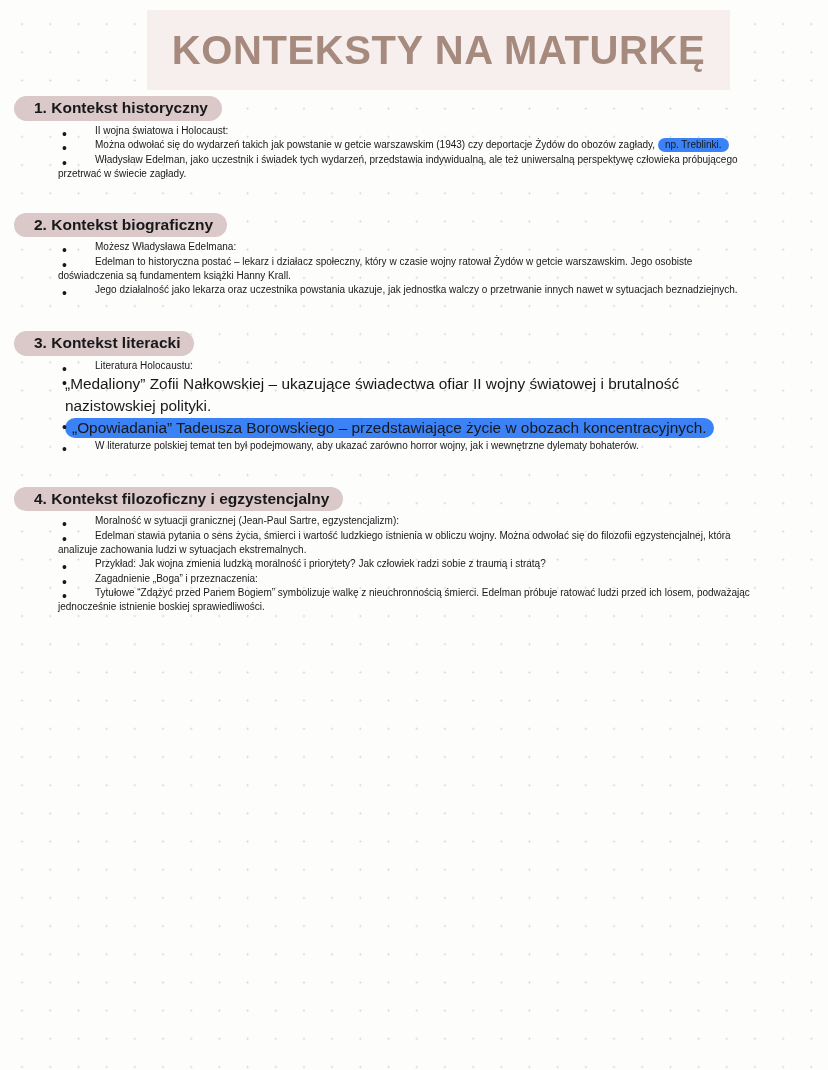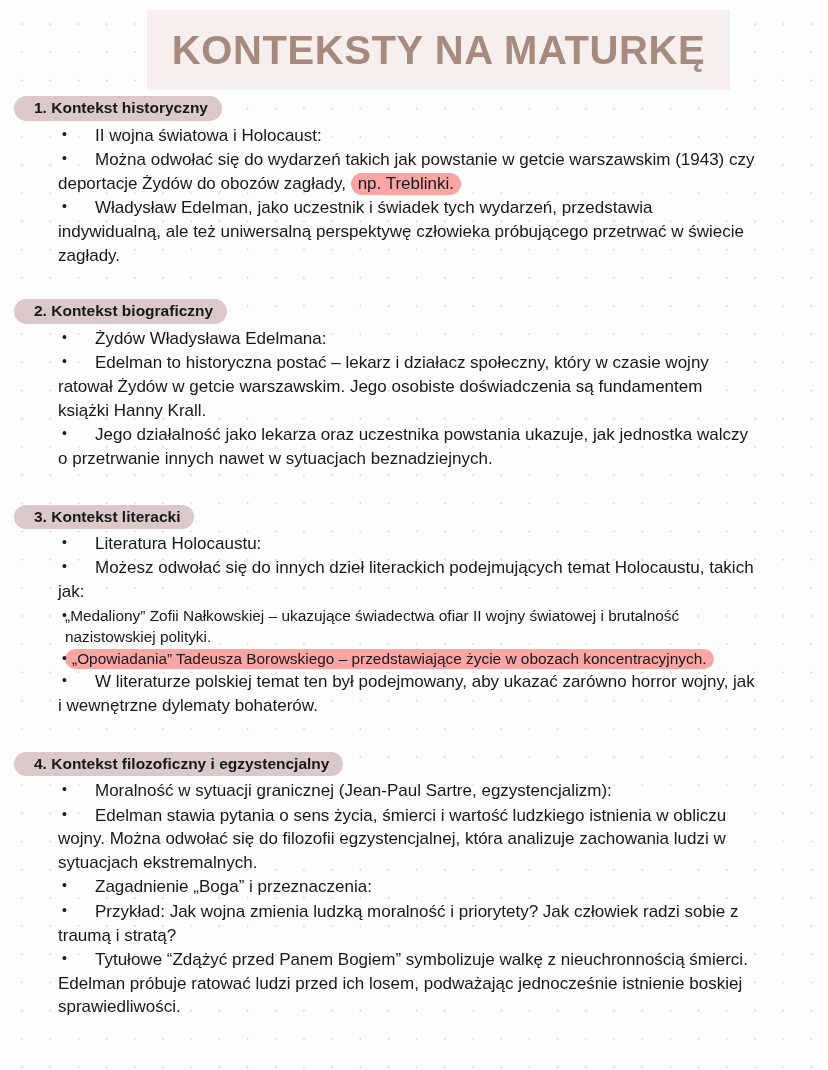--- a/index.html
+++ b/index.html
@@ -68,21 +68,21 @@
 
   .bullets {
     margin: 3px 0 0 0;
     padding: 0;
     list-style: none;
   }
 
   
   li.b {
     position: relative;
-    font-size: 17px;
+    font-size: 10px;
     line-height: 1.40;
     padding: 0 44px 0 58px;
     margin: 0 0 0.5px 0;
     text-indent: 37px;
     color: #17181a;
   }
   li.b::before {
     content: "•";
     position: absolute;
     left: 62px;
@@ -108,21 +108,21 @@
     position: absolute;
     left: 62px;
     top: 0;
     font-size: 14px;
     line-height: 1.45;
     color: #17181a;
   }
 
   
   .hl {
-    background: #fca5a5;
+    background: #3b82f6;
     border-radius: 11px;
     padding: 1px 7px 2px 7px;
     box-decoration-break: clone;
     -webkit-box-decoration-break: clone;
   }
   .gap-2 { height: 16px; }
   .gap-3 { height: 18px; }
 </style>
 </head>
 <body>
@@ -133,34 +133,33 @@
 
 <div class="sheet">
   <div id="sections-root">
       <div class="section"><div class="section-header">1. Kontekst historyczny</div><ul class="bullets">
           <li class="b"><span>II wojna światowa i Holocaust:</span></li>
           <li class="b"><span>Można odwołać się do wydarzeń takich jak powstanie w getcie warszawskim (1943) czy deportacje Żydów do obozów zagłady, </span><span class="hl">np. Treblinki.</span></li>
           <li class="b"><span>Władysław Edelman, jako uczestnik i świadek tych wydarzeń, przedstawia indywidualną, ale też uniwersalną perspektywę człowieka próbującego przetrwać w świecie zagłady.</span></li>
         </ul></div>
       <div class="gap-2"></div>
       <div class="section"><div class="section-header">2. Kontekst biograficzny</div><ul class="bullets">
-          <li class="b"><span>Żydów Władysława Edelmana:</span></li>
+          <li class="b"><span>Możesz Władysława Edelmana:</span></li>
           <li class="b"><span>Edelman to historyczna postać – lekarz i działacz społeczny, który w czasie wojny ratował Żydów w getcie warszawskim. Jego osobiste doświadczenia są fundamentem książki Hanny Krall.</span></li>
           <li class="b"><span>Jego działalność jako lekarza oraz uczestnika powstania ukazuje, jak jednostka walczy o przetrwanie innych nawet w sytuacjach beznadziejnych.</span></li>
         </ul></div>
       <div class="gap-3"></div>
       <div class="section"><div class="section-header">3. Kontekst literacki</div><ul class="bullets">
           <li class="b"><span>Literatura Holocaustu:</span></li>
-          <li class="b"><span>Możesz odwołać się do innych dzieł literackich podejmujących temat Holocaustu, takich jak:</span></li>
           <li class="h"><span>„Medaliony” Zofii Nałkowskiej – ukazujące świadectwa ofiar II wojny światowej i brutalność nazistowskiej polityki.</span></li>
           <li class="h"><span class="hl">„Opowiadania” Tadeusza Borowskiego – przedstawiające życie w obozach koncentracyjnych.</span></li>
           <li class="b"><span>W literaturze polskiej temat ten był podejmowany, aby ukazać zarówno horror wojny, jak i wewnętrzne dylematy bohaterów.</span></li>
         </ul></div>
       <div class="gap-3"></div>
       <div class="section"><div class="section-header">4. Kontekst filozoficzny i egzystencjalny</div><ul class="bullets">
           <li class="b"><span>Moralność w sytuacji granicznej (Jean-Paul Sartre, egzystencjalizm):</span></li>
           <li class="b"><span>Edelman stawia pytania o sens życia, śmierci i wartość ludzkiego istnienia w obliczu wojny. Można odwołać się do filozofii egzystencjalnej, która analizuje zachowania ludzi w sytuacjach ekstremalnych.</span></li>
+          <li class="b"><span>Przykład: Jak wojna zmienia ludzką moralność i priorytety? Jak człowiek radzi sobie z traumą i stratą?</span></li>
           <li class="b"><span>Zagadnienie „Boga” i przeznaczenia:</span></li>
-          <li class="b"><span>Przykład: Jak wojna zmienia ludzką moralność i priorytety? Jak człowiek radzi sobie z traumą i stratą?</span></li>
           <li class="b"><span>Tytułowe “Zdążyć przed Panem Bogiem” symbolizuje walkę z nieuchronnością śmierci. Edelman próbuje ratować ludzi przed ich losem, podważając jednocześnie istnienie boskiej sprawiedliwości.</span></li>
         </ul></div>
     </div>
 </div>
 
 </body></html>

